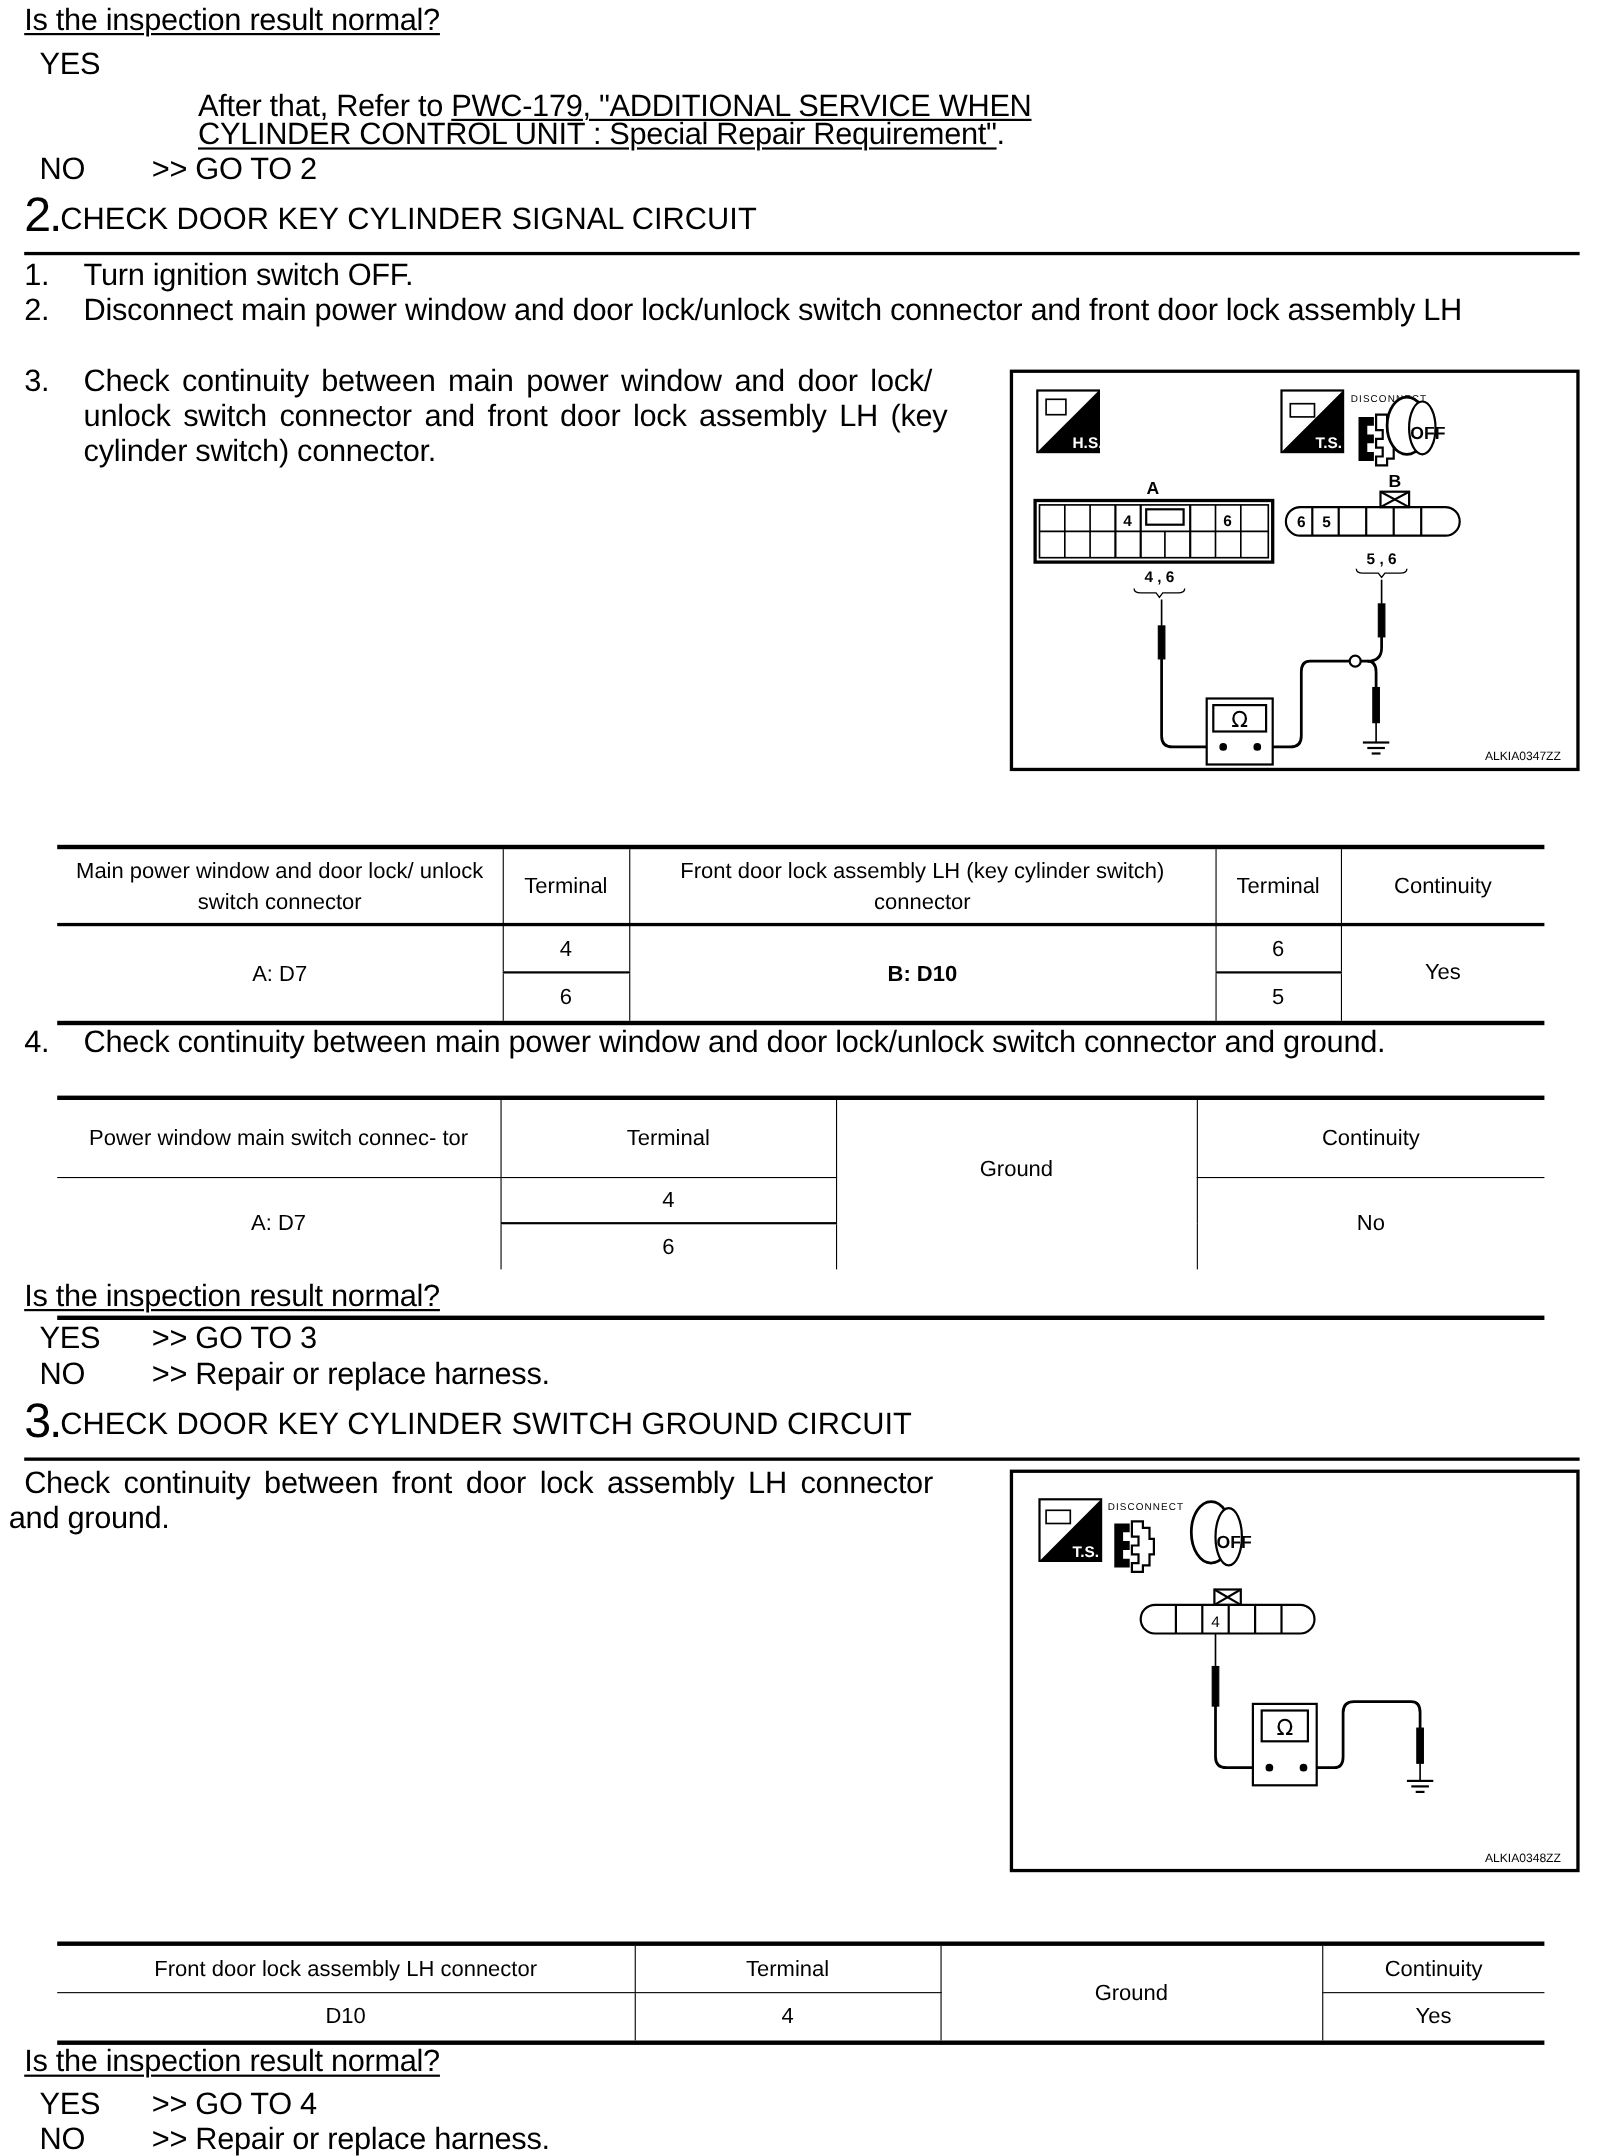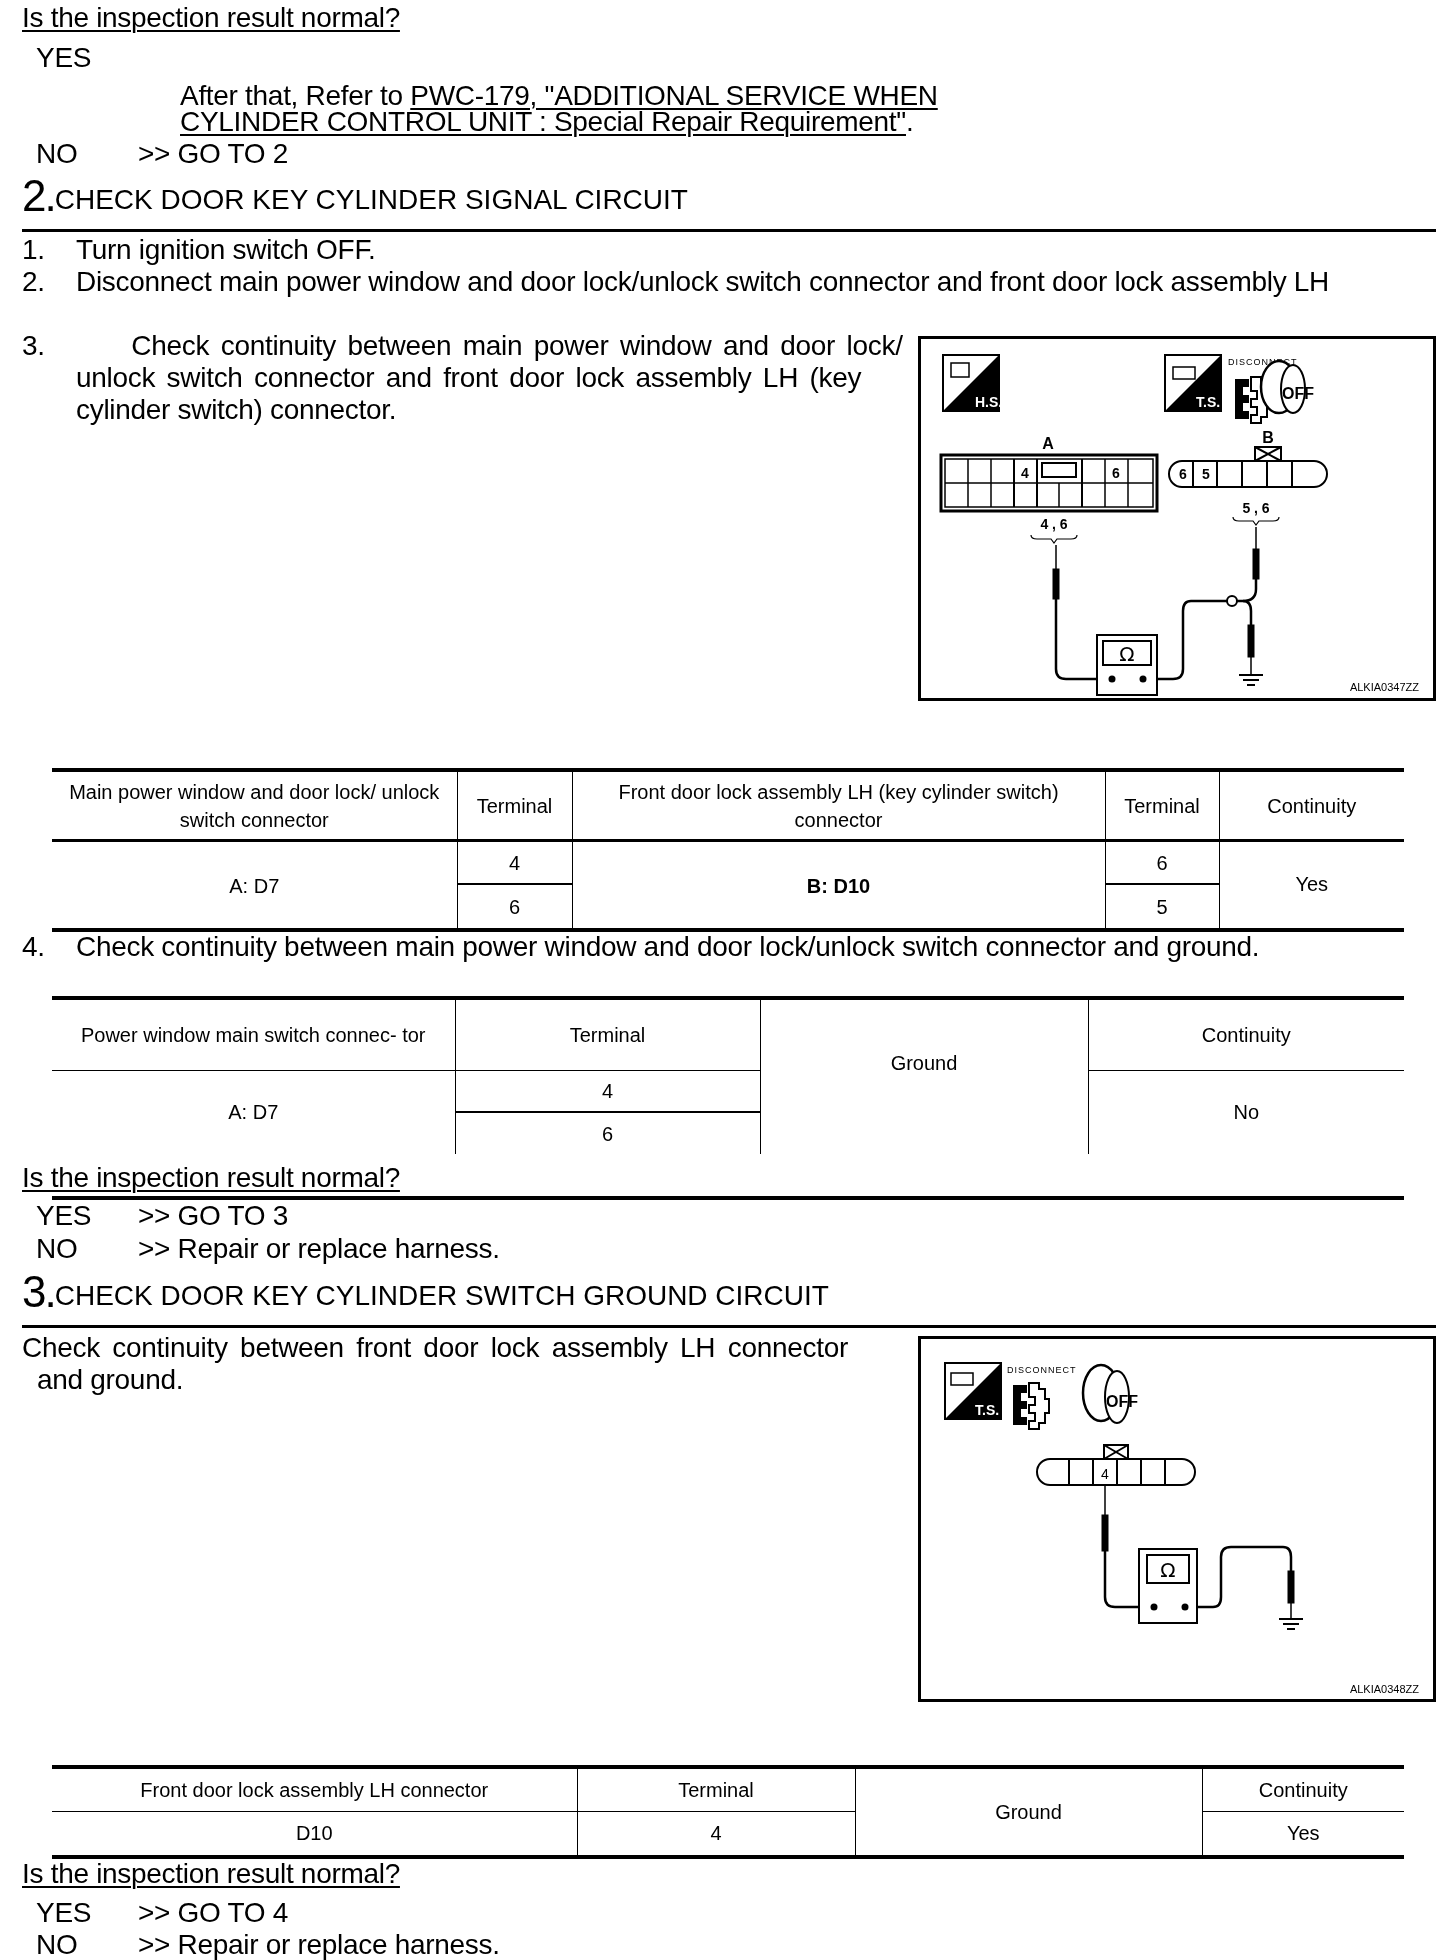--- a/index.html
+++ b/index.html
@@ -48,21 +48,21 @@
 <div class="abs txt" style="left:0;top:234px;width:1456px;">
   <span class="li-num">1.</span>
   <span class="li-text">Turn ignition switch OFF.</span>
 </div>
 <div class="abs txt" style="left:0;top:266px;width:1456px;height:64px;">
   <span class="li-num">2.</span>
   <span class="li-text">Disconnect main power window and door lock/unlock switch connector and front door lock assembly LH</span>
 </div>
 <div class="abs txt" style="left:0;top:330px;width:910px;height:96px;">
   <span class="li-num">3.</span>
-  <span class="li-text" style="width:826px;display:flex;justify-content:center;margin-left:28px;">
+  <span class="li-text" style="width:826px;display:flex;justify-content:flex-start;">
       <span style="word-spacing:4px;">Check continuity between main power window and door lock/</span>
     </span>
   <span class="li-text" style="top:32px;word-spacing:4px;">unlock switch connector and front door lock assembly LH (key</span>
   <span class="li-text" style="top:64px;">cylinder switch) connector.</span>
 </div>
 
 <div class="diag" style="left:918px;top:336px;width:518px;height:365px;">
   <svg width="512" height="359" viewBox="0 0 512 359">
 
     <g>
@@ -233,21 +233,21 @@
   <span class="ans-key">NO</span>
   <span class="ans-val">&gt;&gt; Repair or replace harness.</span>
 </div>
 
 <div class="abs step-head" style="left:22px;top:1272px;">
   <span class="num">3.</span><span>CHECK DOOR KEY CYLINDER SWITCH GROUND CIRCUIT</span>
 </div>
 <div class="rule" style="top:1325px;"></div>
 
 <div class="abs txt" style="left:22px;top:1332px;word-spacing:5px;">Check continuity between front door lock assembly LH connector</div>
-<div class="abs txt" style="left:37px;top:1364px;">and ground.</div>
+<div class="abs txt" style="left:8px;top:1364px;">and ground.</div>
 
 <div class="diag" style="left:918px;top:1336px;width:518px;height:366px;">
   <svg width="512" height="360" viewBox="0 0 512 360">
     <g>
       <rect x="24" y="24" width="56" height="56" fill="#fff" stroke="#000" stroke-width="2"></rect>
       <polygon points="80,24 80,80 24,80" fill="#000"></polygon>
       <rect x="30" y="34" width="22" height="12" fill="none" stroke="#000" stroke-width="1.5"></rect>
       <text x="54" y="76" font-size="14" font-weight="bold" fill="#fff" font-family="Liberation Sans, sans-serif">T.S.</text>
     </g>
     <g>

